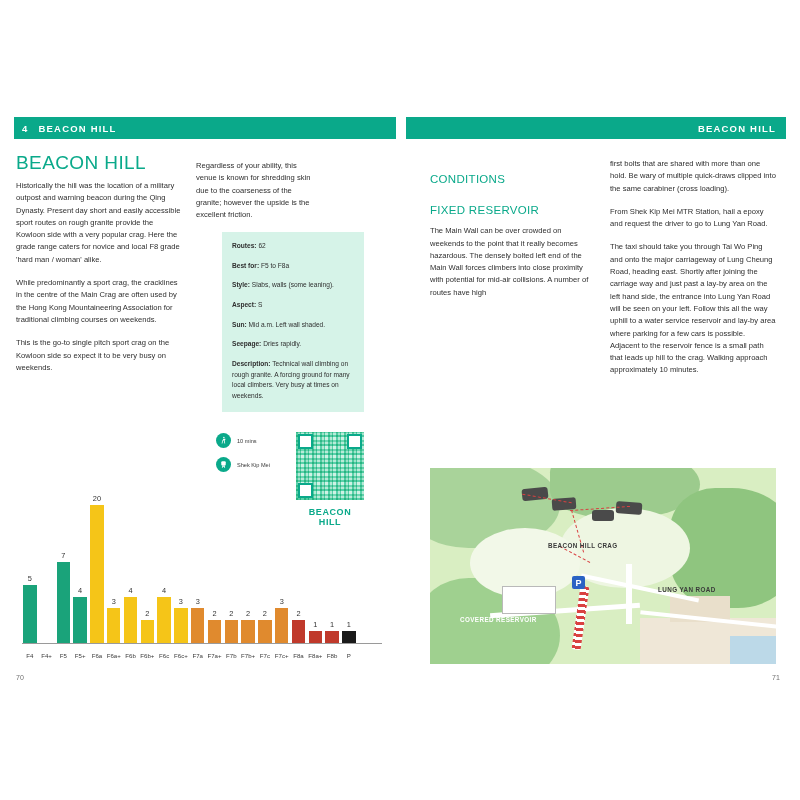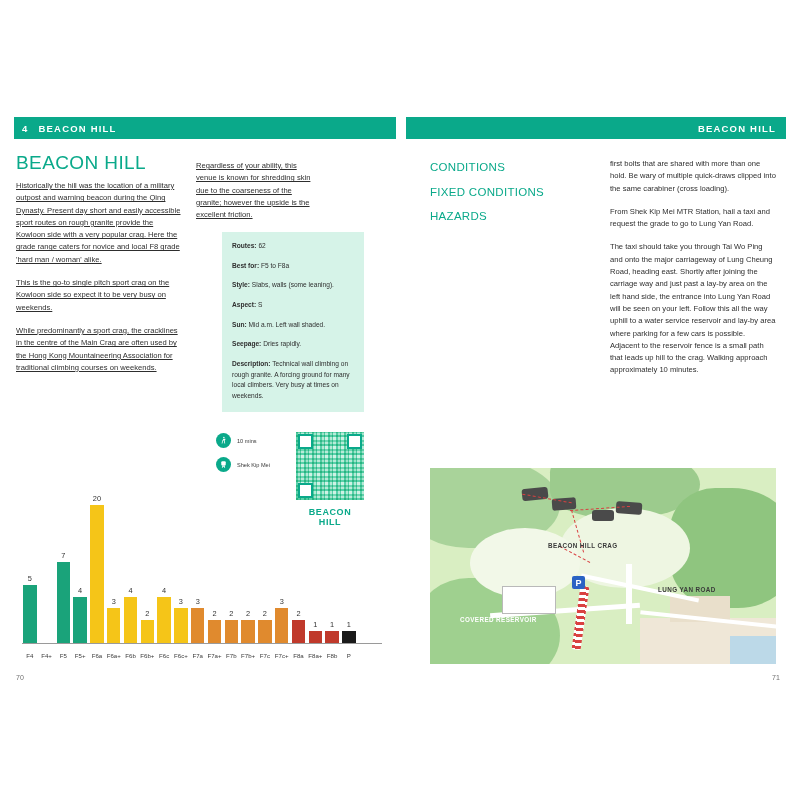--- a/index.html
+++ b/index.html
@@ -24,21 +24,21 @@
   .folio{position:absolute;font-size:7px;color:#6f6f6f;}
   .folio-left{left:16px;top:674px;}
   .folio-right{left:772px;top:674px;}
 
   
   h1.crag-title{
     position:absolute;left:16px;top:152px;margin:0;
     font-size:19px;color:#0aa98a;font-weight:normal;letter-spacing:.4px;
   }
   .body-col{
-    position:absolute;font-size:7.6px;line-height:1.62;color:#2e2e2e;text-decoration:underline;
+    position:absolute;font-size:7.6px;line-height:1.62;color:#2e2e2e;
   }
   .body-col p{margin:0 0 11px 0;}
   .col-a{left:16px;top:180px;width:166px;}
   .col-b{left:196px;top:160px;width:120px;}
 
   
   .info-box{
     position:absolute;left:222px;top:232px;width:142px;
     background:#d6f3e8;padding:9px 10px 10px 10px;box-sizing:border-box;
     font-size:6.6px;line-height:1.62;color:#2f2f2f;
@@ -76,21 +76,21 @@
   .bar{width:13.5px;}
   .bar-val{font-size:7.4px;color:#333;margin-bottom:2px;}
   .axis{position:absolute;left:6px;right:0;bottom:23px;height:1px;background:#9a9a9a;}
   .ticks{position:absolute;left:6px;bottom:8px;display:flex;}
   .tick{width:15.5px;margin-right:1.3px;text-align:center;font-size:6.1px;color:#3a3a3a;}
 
   
   .rcol{position:absolute;font-size:7.6px;line-height:1.62;color:#2e2e2e;}
   .rcol p{margin:0 0 11px 0;}
   .rcol h3{
-    margin:0 0 6px 0;font-size:11.5px;font-weight:normal;color:#0aa98a;letter-spacing:.3px;
+    margin:12px 0 6px 0;font-size:11.5px;font-weight:normal;color:#0aa98a;letter-spacing:.3px;
   }
   .rcol-1{left:430px;top:158px;width:166px;}
   .rcol-2{left:610px;top:158px;width:166px;}
 
   
   .map{position:absolute;left:430px;top:468px;width:346px;height:196px;overflow:hidden;background:#cde9b5;}
   .map .landA{position:absolute;left:0;top:0;width:100%;height:100%;background:#d9eec2;}
   .map .darkveg{position:absolute;background:#a9d39a;border-radius:40% 60% 55% 45%;}
   .map .lightarea{position:absolute;background:#eef6e2;border-radius:50%;}
   .map .urban{position:absolute;background:#efe7d7;}
@@ -120,22 +120,22 @@
     <span class="hdr-title">BEACON HILL</span>
   </div>
 
   <div class="folio folio-left">70</div>
   <div class="folio folio-right">71</div>
 
   <h1 class="crag-title">BEACON HILL</h1>
 
   <div class="body-col col-a">
     <p>Historically the hill was the location of a military outpost and warning beacon during the Qing Dynasty. Present day short and easily accessible sport routes on rough granite provide the Kowloon side with a very popular crag. Here the grade range caters for novice and local F8 grade 'hard man / woman' alike.</p>
+    <p>While predominantly a sport crag, the cracklines in the centre of the Main Crag are often used by the Hong Kong Mountaineering Association for traditional climbing courses on weekends.</p>
     <p>This is the go-to single pitch sport crag on the Kowloon side so expect it to be very busy on weekends.</p>
-    <p>While predominantly a sport crag, the cracklines in the centre of the Main Crag are often used by the Hong Kong Mountaineering Association for traditional climbing courses on weekends.</p>
   </div>
 
   <div class="body-col col-b">
     <p>Regardless of your ability, this venue is known for shredding skin due to the coarseness of the granite; however the upside is the excellent friction.</p>
   </div>
 
   <div class="info-box">
     <div class="row"><b>Routes:</b> <span>62</span></div>
     <div class="row"><b>Best for:</b> <span>F5 to F8a</span></div>
     <div class="row"><b>Style:</b> <span>Slabs, walls (some leaning).</span></div>
@@ -278,27 +278,27 @@
         <div class="tick">F7c+</div>
         <div class="tick">F8a</div>
         <div class="tick">F8a+</div>
         <div class="tick">F8b</div>
         <div class="tick">P</div>
       </div>
   </div>
 
   <div class="rcol rcol-1">
     <h3>CONDITIONS</h3>
-    <h3>FIXED CONDITIONS</h3>
-    <h3>HAZARDS</h3>
+    <h3>FIXED RESERVOIR</h3>
+    <p>The Main Wall can be over crowded on weekends to the point that it really becomes hazardous. The densely bolted left end of the Main Wall forces climbers into close proximity with potential for mid-air collisions. A number of routes have high</p>
   </div>
 
   <div class="rcol rcol-2">
     <p>first bolts that are shared with more than one hold. Be wary of multiple quick-draws clipped into the same carabiner (cross loading).</p>
-    <p>From Shek Kip Mei MTR Station, hail a taxi and request the grade to go to Lung Yan Road.</p>
+    <p>From Shek Kip Mei MTR Station, hail a epoxy and request the driver to go to Lung Yan Road.</p>
     <p>The taxi should take you through Tai Wo Ping and onto the major carriageway of Lung Cheung Road, heading east. Shortly after joining the carriage way and just past a lay-by area on the left hand side, the entrance into Lung Yan Road will be seen on your left. Follow this all the way uphill to a water service reservoir and lay-by area where parking for a few cars is possible. Adjacent to the reservoir fence is a small path that leads up hill to the crag. Walking approach approximately 10 minutes.</p>
   </div>
 
   <div class="map">
     <div class="landA"></div>
 
     <div class="darkveg" style="left:-20px;top:-10px;width:150px;height:90px;"></div>
     <div class="darkveg" style="left:120px;top:-20px;width:150px;height:70px;background:#9ccb8d;"></div>
     <div class="darkveg" style="left:240px;top:20px;width:130px;height:120px;background:#8fc57f;"></div>
     <div class="darkveg" style="left:-10px;top:110px;width:140px;height:110px;background:#9fd08f;"></div>

